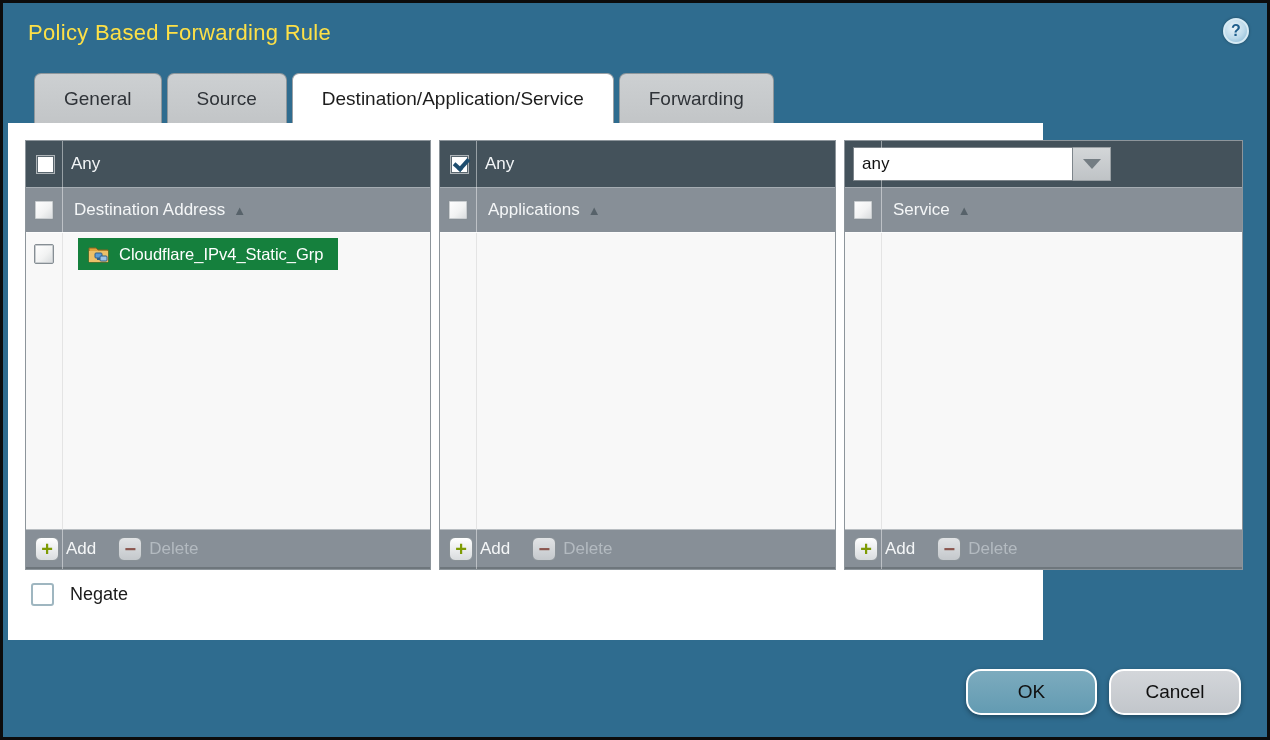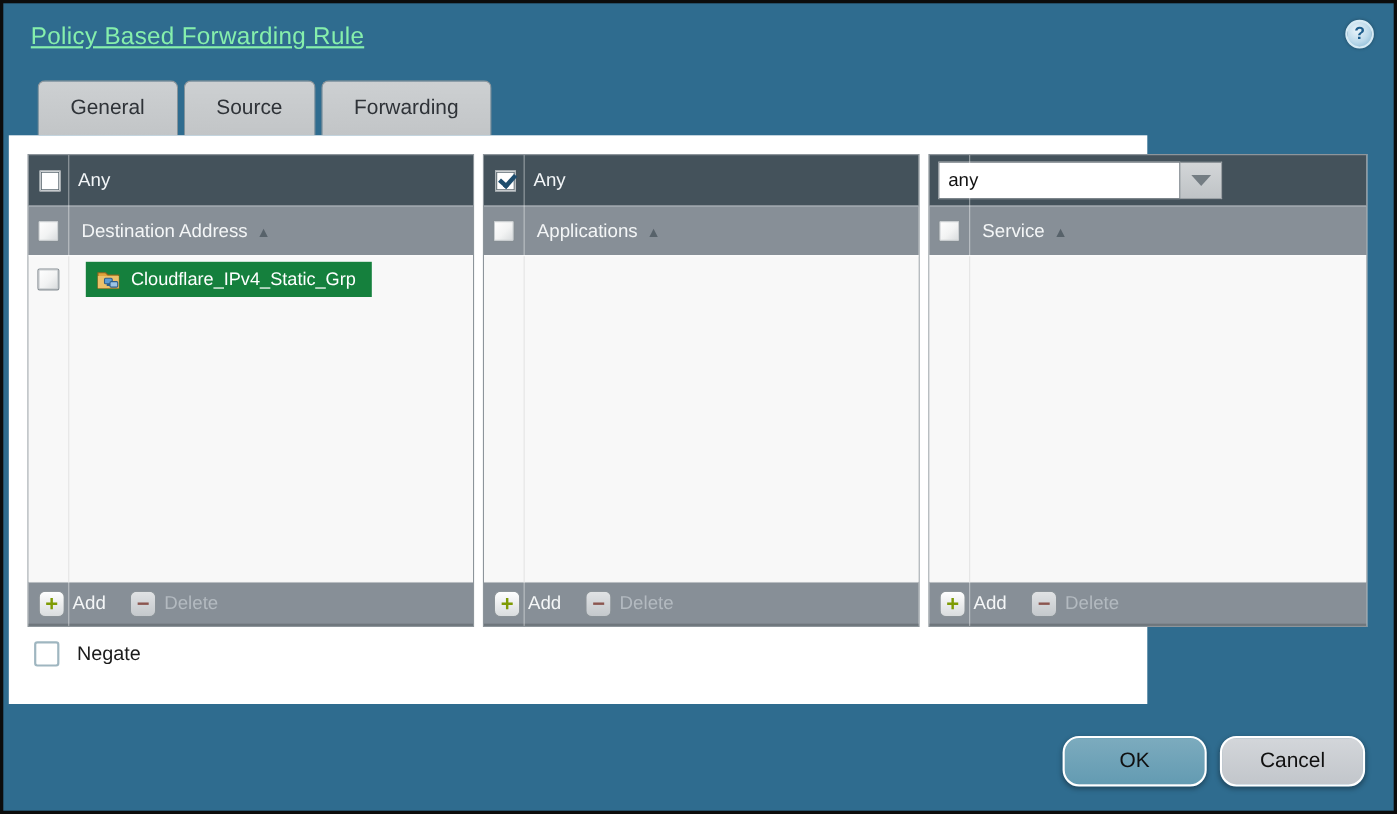--- a/index.html
+++ b/index.html
@@ -5,21 +5,21 @@
   * { margin:0; padding:0; box-sizing:border-box; }
   html,body { width:1270px; height:740px; overflow:hidden; }
   body { font-family:"Liberation Sans", sans-serif; }
 
   .dialog {
     position:relative; width:1270px; height:740px;
     background:#2f6c8f; border:3px solid #0c0c0c;
   }
 
   
-  .title { position:absolute; left:25px; top:17px; color:#86efac; font-size:22px; letter-spacing:.3px;text-decoration:underline; }
+  .title { position:absolute; left:25px; top:17px; color:#fde047; font-size:22px; letter-spacing:.3px; }
   .help-icon {
     position:absolute; right:18px; top:15px; width:26px; height:26px; border-radius:50%;
     background:radial-gradient(circle at 40% 35%, #eaf4fa 0%, #bcd9ea 55%, #7fb3d2 100%);
     border:2px solid #d7eaf4; color:#1d5d8c; font-weight:bold; font-size:16px;
     display:flex; align-items:center; justify-content:center; cursor:pointer;
     box-shadow:0 0 3px rgba(0,0,0,.35);
   }
 
   
   .tabs { position:absolute; left:10px; top:70px; height:50px; display:flex; gap:5px;padding-left:21px; }
@@ -119,20 +119,21 @@
 <body>
 
 <div class="dialog">
 
   <div class="title">Policy Based Forwarding Rule</div>
   <div class="help-icon">?</div>
 
   <div class="tabs">
     <div class="tab">General</div>
     <div class="tab">Source</div>
+    <div class="tab active">Destination/Application/Service</div>
     <div class="tab">Forwarding</div>
   </div>
 
   <div class="panel">
 
     <div class="col col1">
       <div class="col-head">
         <span class="cb head"></span>
         <span class="any-label">Any</span>
       </div>

